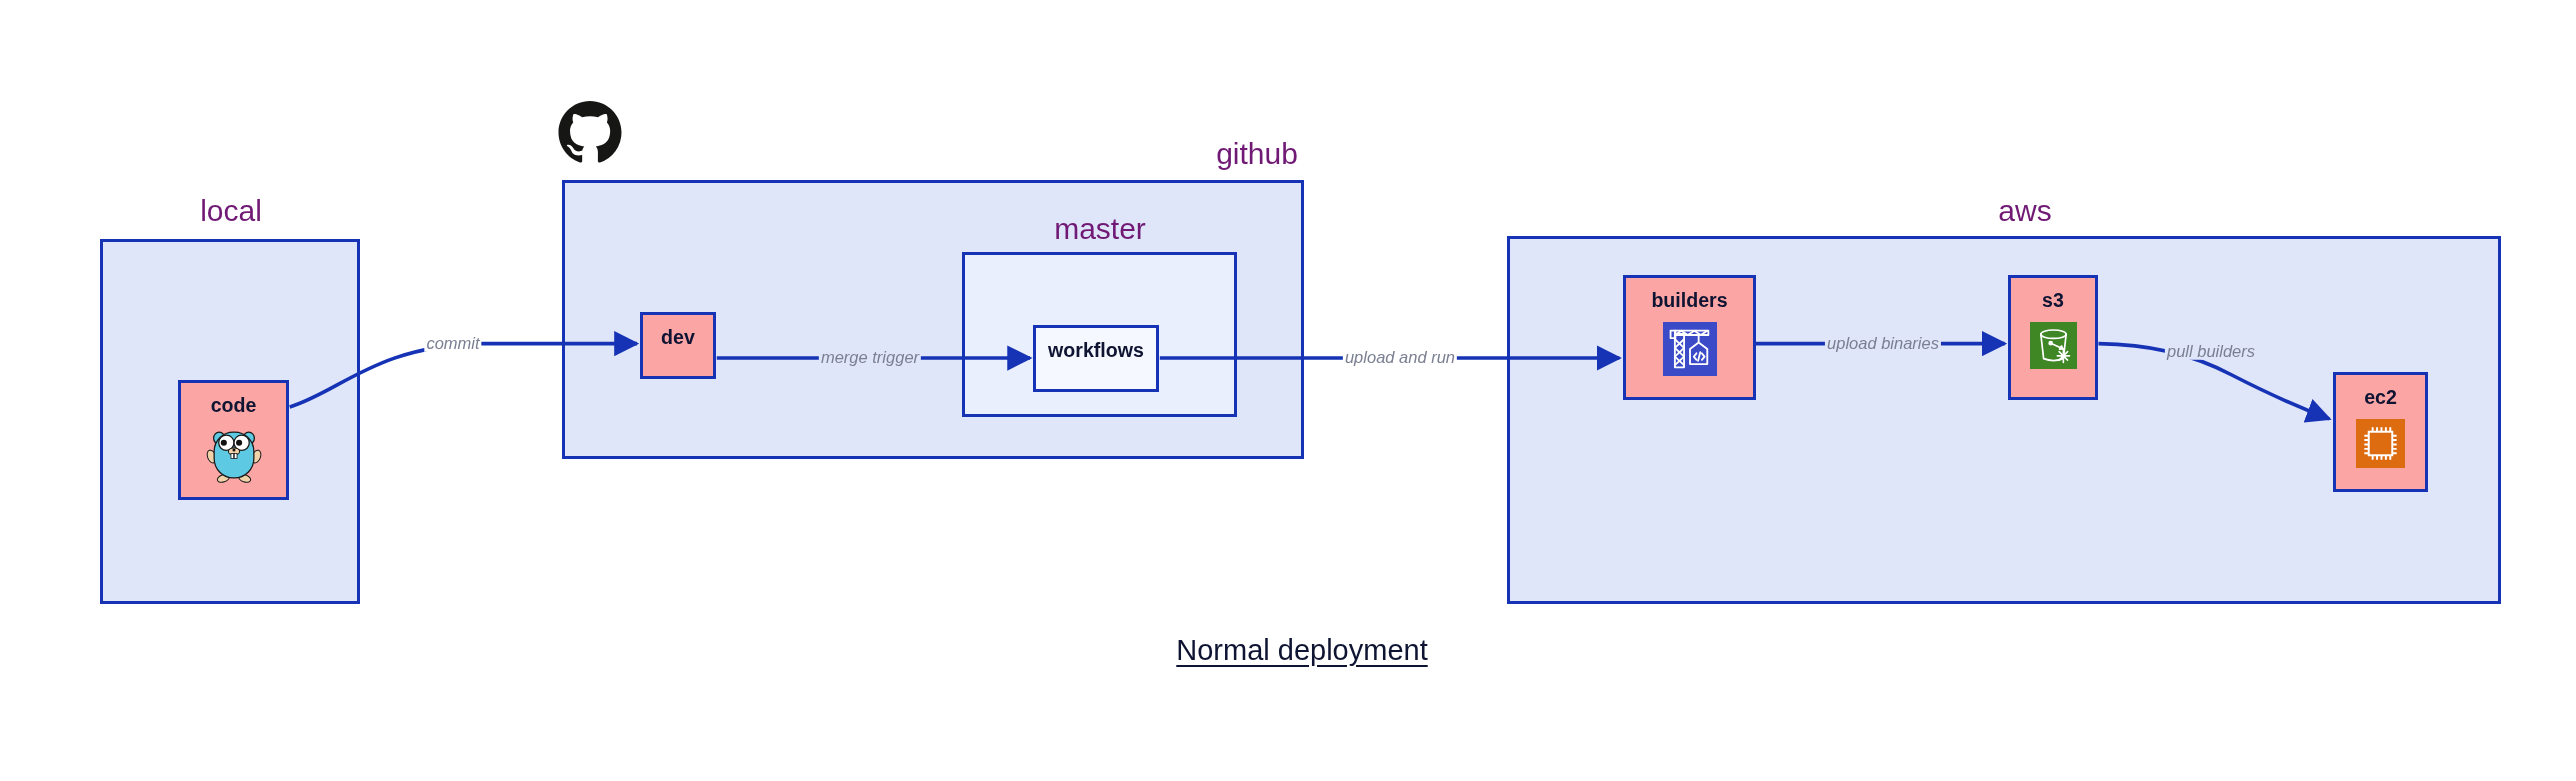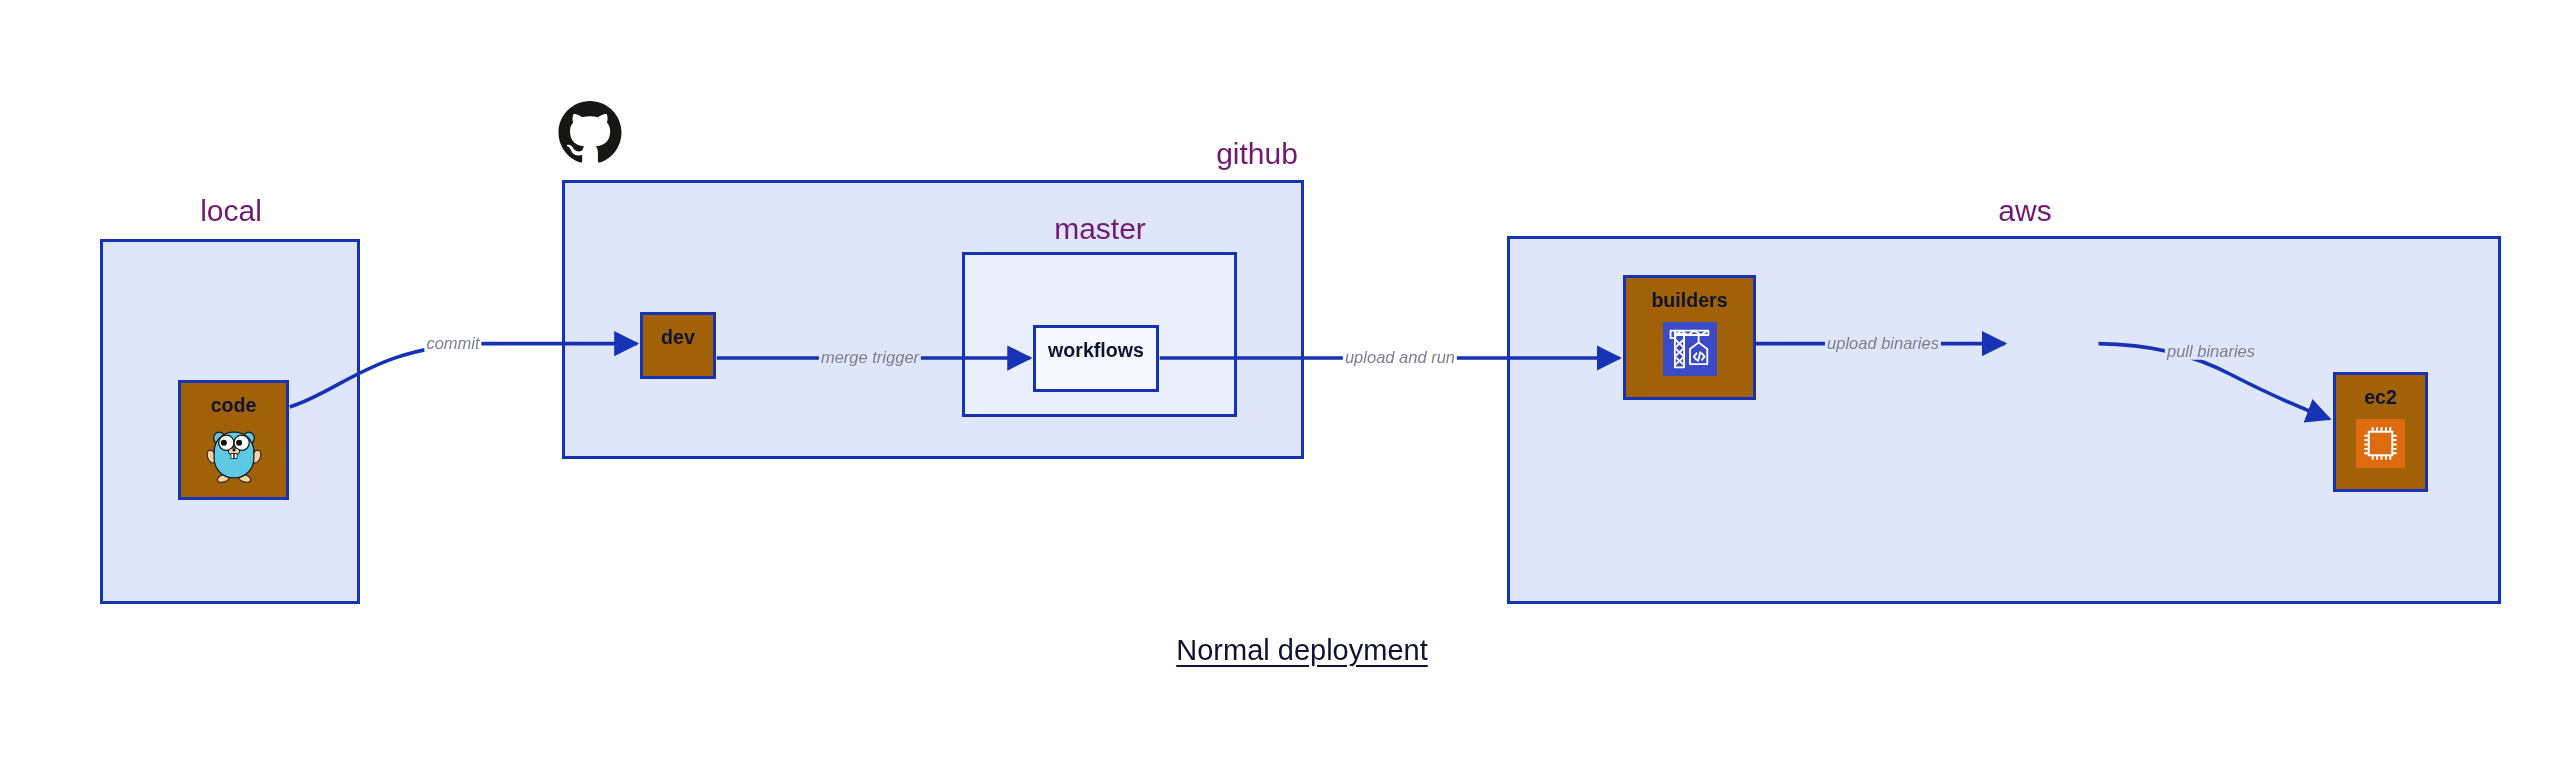--- a/index.html
+++ b/index.html
@@ -34,21 +34,21 @@
     color: #701a75;
     font-size: 30px;
     font-weight: 400;
     white-space: nowrap;
     line-height: 1;
   }
 
   
   .node {
     position: absolute;
-    background: #a16207;
+    background: #fca5a5;
     border: 3.6px solid #1633b5;
     box-sizing: border-box;
     display: flex;
     flex-direction: column;
     align-items: center;
   }
   .node-label {
     color: #0e1432;
     font-size: 19.6px;
     font-weight: 700;
@@ -180,20 +180,38 @@
         </g>
         <g fill="none" stroke="#ffffff" stroke-width="3.4" stroke-linecap="round" stroke-linejoin="round">
           <path d="M62 58 L57 64 L62 70"></path>
           <path d="M72 58 L77 64 L72 70"></path>
           <path d="M69 56 L65 72"></path>
         </g>
       </svg>
     </div>
   </div>
 
+  <div class="node" style="left:2008px; top:275px; width:90px; height:125px;">
+    <div class="node-label">s3</div>
+    <div class="node-icon">
+      <svg width="47" height="47" viewBox="0 0 100 100">
+        <rect x="0" y="0" width="100" height="100" fill="#3f8624"></rect>
+        <g fill="none" stroke="#ffffff" stroke-width="3.6" stroke-linecap="round" stroke-linejoin="round">
+          <ellipse cx="50" cy="26" rx="27" ry="9"></ellipse>
+          <path d="M23 26 L29 78 Q50 86 71 78 L77 26"></path>
+          <path d="M44 45 L70 57"></path>
+          <circle cx="44" cy="45" r="3.2" fill="#ffffff"></circle>
+          <path d="M70 57 L63 58 L67 51 Z" fill="#ffffff"></path>
+        </g>
+        <g stroke="#ffffff" stroke-width="3.4" stroke-linecap="round">
+          <path d="M71 58 L71 86 M58 72 L84 72 M62 63 L80 81 M80 63 L62 81"></path>
+        </g>
+      </svg>
+    </div>
+  </div>
 
   <div class="node" style="left:2333px; top:372px; width:95px; height:120px;">
     <div class="node-label">ec2</div>
     <div class="node-icon">
       <svg width="49" height="49" viewBox="0 0 100 100">
         <rect x="0" y="0" width="100" height="100" fill="#dd6b10"></rect>
         <rect x="26" y="26" width="48" height="48" fill="none" stroke="#ffffff" stroke-width="4"></rect>
         <g stroke="#ffffff" stroke-width="4" stroke-linecap="butt">
           <path d="M34 26 L34 17 M43 26 L43 17 M52 26 L52 17 M61 26 L61 17 M70 26 L70 17"></path>
           <path d="M34 74 L34 83 M43 74 L43 83 M52 74 L52 83 M61 74 L61 83 M70 74 L70 83"></path>
@@ -221,18 +239,18 @@
       <path d="M 3408 667 L 3891 667" marker-end="url(#arrow)"></path>
 
       <path d="M 4073 667 C 4180 668, 4260 690, 4330 727 C 4400 763, 4460 790, 4521 813" marker-end="url(#arrow)"></path>
     </g>
   </svg>
 
   <div class="edge-label" style="left:453px; top:343px;">commit</div>
   <div class="edge-label on-fill" style="left:870px; top:357px; background:#e0e6fa;">merge trigger</div>
   <div class="edge-label" style="left:1400px; top:357px;">upload and run</div>
   <div class="edge-label on-fill" style="left:1883px; top:343px; background:#e0e6fa;">upload binaries</div>
-  <div class="edge-label on-fill" style="left:2211px; top:351px; background:#e0e6fa;">pull binaries</div>
+  <div class="edge-label on-fill" style="left:2211px; top:351px; background:#e0e6fa;">pull builders</div>
 
   <div id="diagram-title" style="left:1302px; top:634px;">Normal deployment</div>
 
 </div>
 
 
 </body></html>

